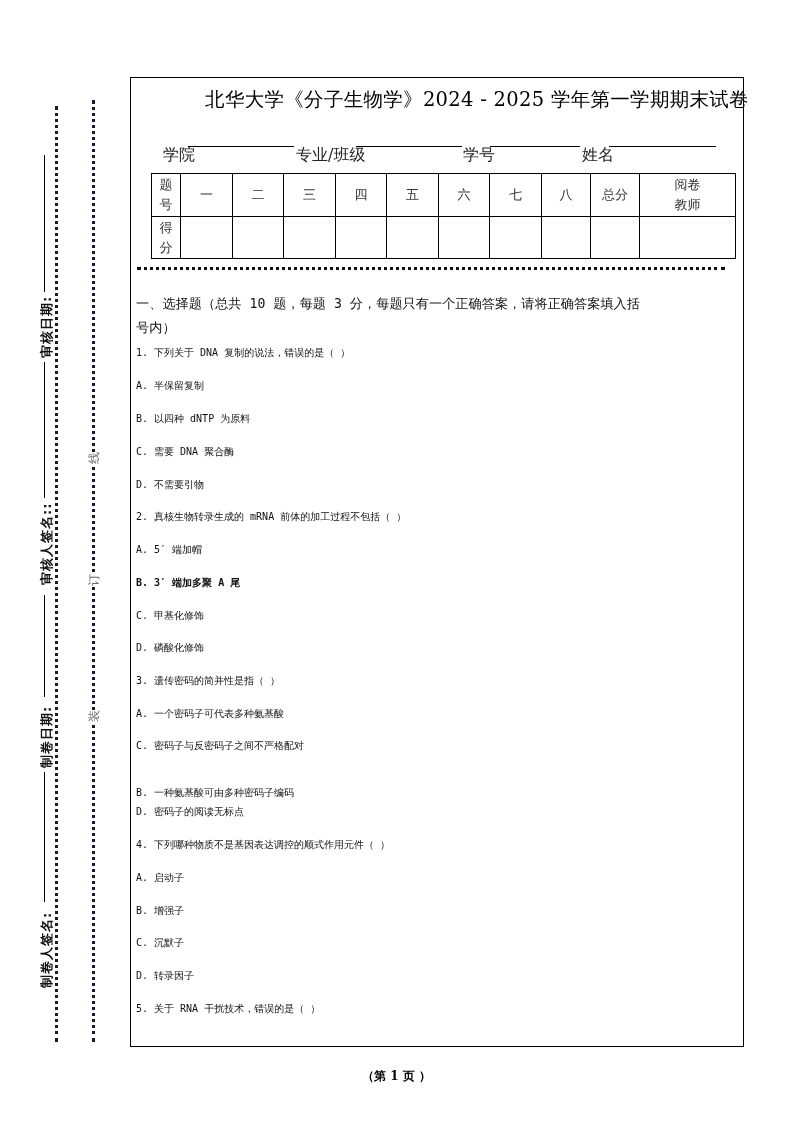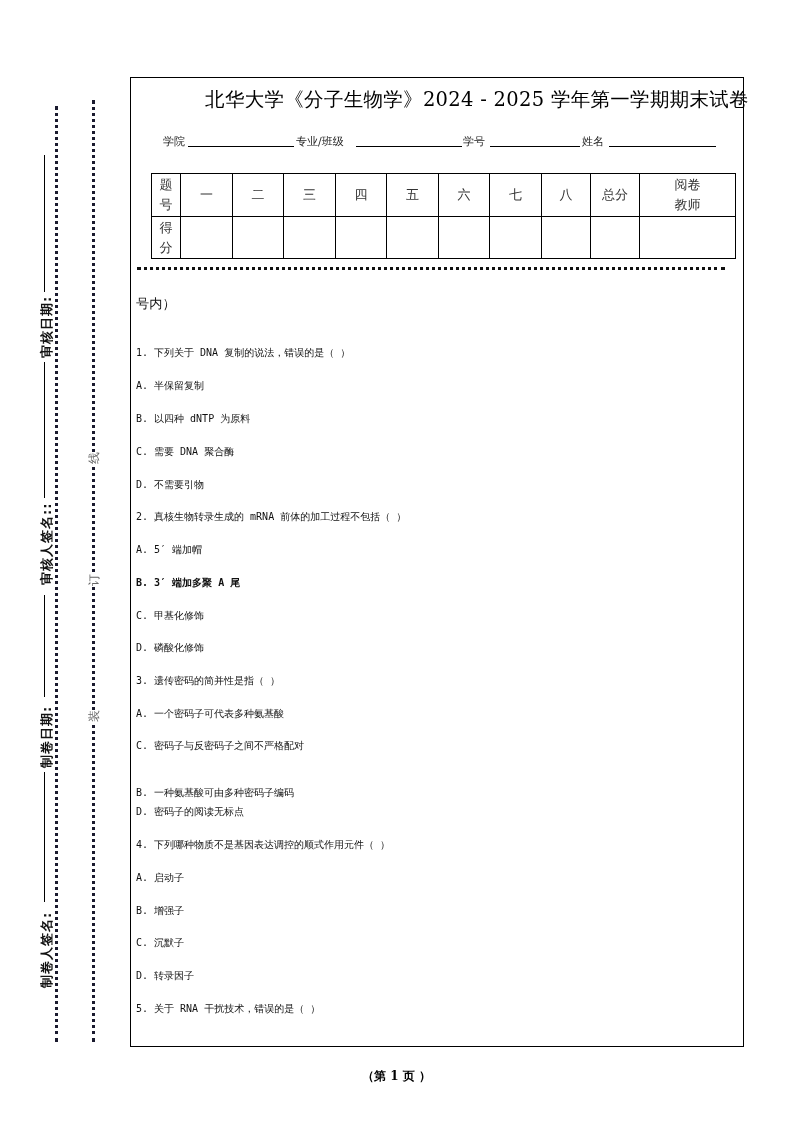--- a/index.html
+++ b/index.html
@@ -23,21 +23,21 @@
   }
 
   
   .frame { position: absolute; left: 130px; top: 77px; width: 614px; height: 970px; border: 1.5px solid #000; box-sizing: border-box; }
 
   .title {
     position: absolute; left: 130px; top: 86px; width: 614px; text-align: center;
     font-family: "DejaVu Serif", serif; font-size: 19.5px; letter-spacing: 0.3px; color: #000; margin-left: 40px;
   }
 
-  .info { position: absolute; top: 134px; font-family: "DejaVu Serif", serif; font-size: 11px; color: #222; }
+  .info { position: absolute; top: 145px; font-family: "DejaVu Serif", serif; font-size: 16px; color: #222; }
   .uline { position: absolute; top: 146px; height: 0; border-bottom: 1.2px solid #000; }
 
   table.score {
     position: absolute; left: 151px; top: 173px; border-collapse: collapse;
     font-family: "DejaVu Serif", serif; font-size: 13px; color: #333;
   }
   table.score td { border: 1.2px solid #000; text-align: center; padding: 0; }
   table.score tr.r1 td { height: 42px; }
   table.score tr.r2 td { height: 41px; }
   .stack { display: block; line-height: 20px; font-size: 13px; }
@@ -122,20 +122,21 @@
     <td></td>
     <td></td>
     <td></td>
   </tr>
 </tbody>
   </table>
 
 <div class="dot-h"></div>
 
 <div class="section-head">
+  <div>一、选择题（总共 10 题，每题 3 分，每题只有一个正确答案，请将正确答案填入括</div>
   <div>号内）</div>
 </div>
 
 <div>
   <div class="content" style="top:346px;">1. 下列关于 DNA 复制的说法，错误的是（  ）</div>
   <div class="content" style="top:379px;">A. 半保留复制</div>
   <div class="content" style="top:412px;">B. 以四种 dNTP 为原料</div>
   <div class="content" style="top:445px;">C. 需要 DNA 聚合酶</div>
   <div class="content" style="top:478px;">D. 不需要引物</div>
 </div>

